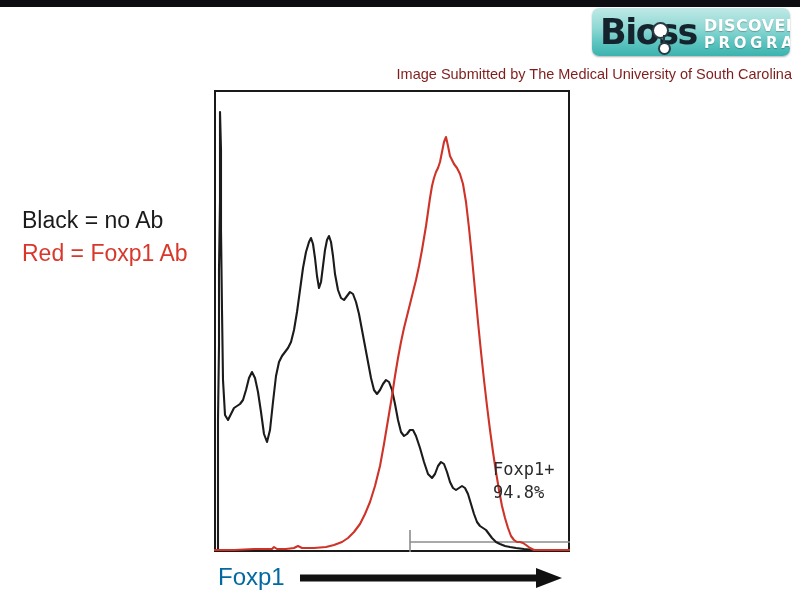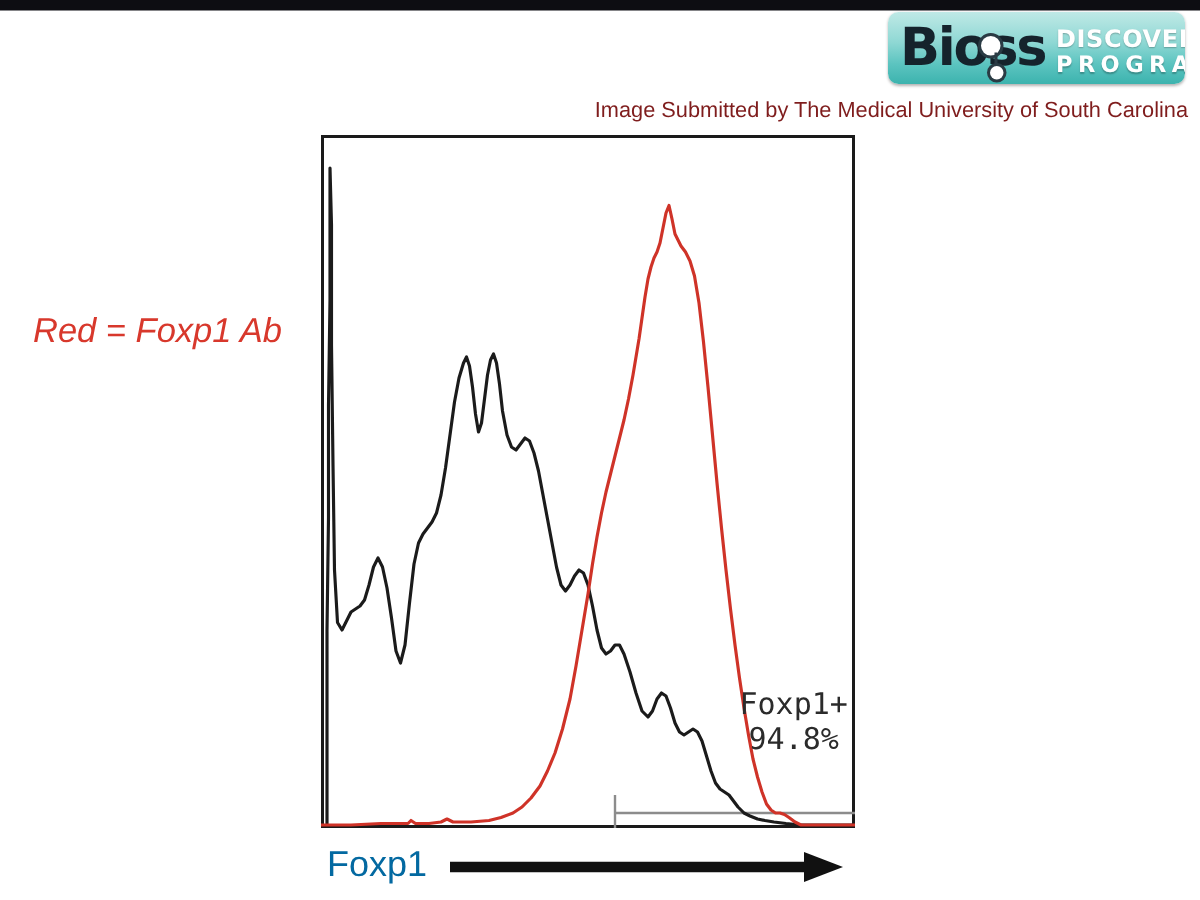--- a/index.html
+++ b/index.html
@@ -105,21 +105,21 @@
     position: absolute;
     left: 22px; top: 204px;
   }
   .legend-line {
     font-family: "Liberation Sans", sans-serif;
     font-size: 23px;
     line-height: 33px;
     white-space: nowrap;
   }
   #legend-black { color: #1b1b1b; }
-  #legend-red   { color: #d8382c; font-style: italic; }
+  #legend-red   { color: #d8382c; }
 
   
   #plot-wrap {
     position: absolute;
     left: 214px; top: 90px;
     width: 356px; height: 462px;
   }
   #plot-frame {
     position: absolute;
     left: 0; top: 0;
@@ -132,25 +132,24 @@
     position: absolute;
     left: 0; top: 0;
     width: 356px; height: 462px;
   }
 
   
   #gate-label {
     position: absolute;
     left: 493px; top: 458px;
     font-family: "DejaVu Sans Mono", monospace;
-    font-size: 20px;
+    font-size: 17px;
     line-height: 23px;
     color: #2b2b2b;
     white-space: nowrap;
-    text-align: center;
   }
 
   
   #axis-label {
     position: absolute;
     left: 218px; top: 563px;
     font-family: "Liberation Sans", sans-serif;
     font-size: 24px;
     color: #0369a1;
   }
@@ -172,20 +171,21 @@
     <div id="logo-node"></div>
     <div id="logo-stem"></div>
     <div id="logo-node-b"></div>
     <div id="logo-discovery">DISCOVERY</div>
     <div id="logo-program">PROGRAM</div>
   </div>
 
   <div id="credit">Image Submitted by The Medical University of South Carolina</div>
 
   <div id="legend">
+    <div class="legend-line" id="legend-black">Black = no Ab</div>
     <div class="legend-line" id="legend-red">Red = Foxp1 Ab</div>
   </div>
 
   <div id="plot-wrap">
     <div id="plot-frame"></div>
     <svg id="plot-svg" viewBox="0 0 356 462" preserveAspectRatio="none">
       <g>
         <line id="gate-line" x1="196" y1="452" x2="356" y2="452" stroke="#8c8c8c" stroke-width="1.6"></line>
         <line id="gate-tick" x1="196" y1="440" x2="196" y2="462" stroke="#8c8c8c" stroke-width="1.6"></line>
       </g>

